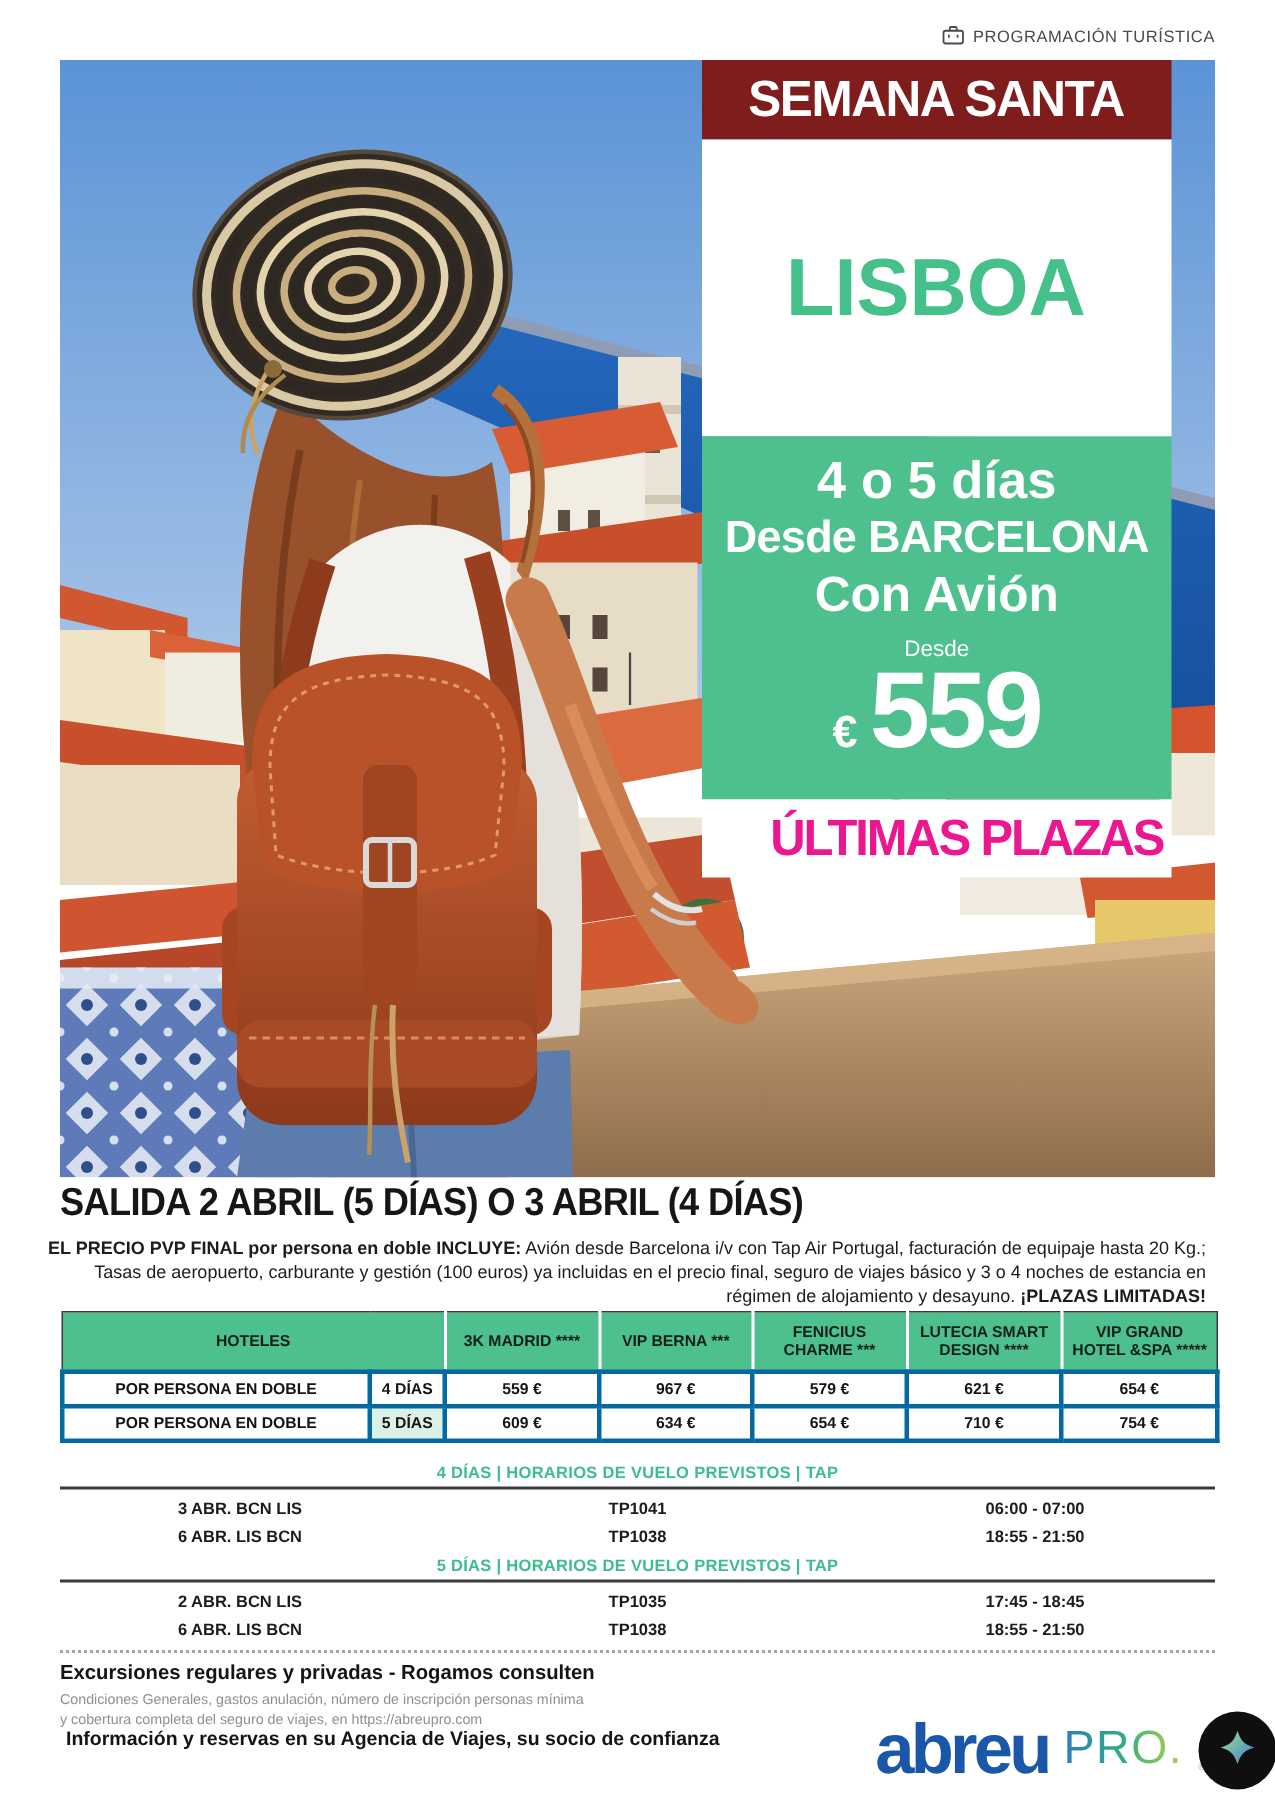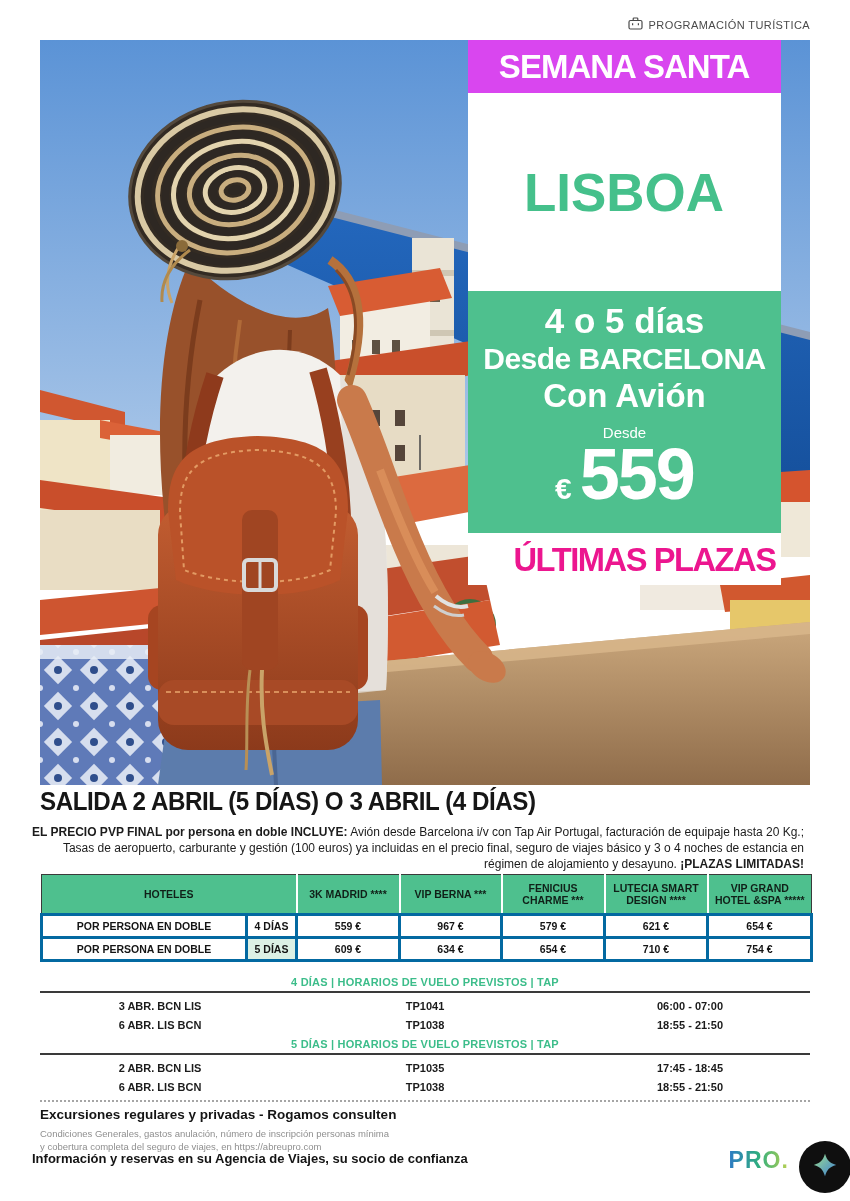--- a/index.html
+++ b/index.html
@@ -8,21 +8,21 @@
 
   
   .prog-tag{position:absolute;top:17px;right:40px;display:flex;align-items:center;gap:6px;
             color:#4a4a4a;font-size:11px;letter-spacing:.4px;}
 
   
   .photo{position:absolute;left:40px;top:40px;width:770px;height:745px;overflow:hidden;}
 
   
   .panel{position:absolute;left:468px;top:40px;width:313px;}
-  .band-top{height:53px;background:#d946ef;display:flex;align-items:center;justify-content:center;}
+  .band-top{height:53px;background:#7f1d1d;display:flex;align-items:center;justify-content:center;}
   .band-top span{color:#fff;font-size:34px;font-weight:bold;letter-spacing:-1px;transform:scaleX(.97);}
   .sec-lisboa{height:198px;background:#fff;display:flex;align-items:center;justify-content:center;}
   .sec-lisboa span{color:#45C08B;font-size:54px;font-weight:bold;transform:scaleX(.98);}
   .sec-price{height:242px;background:#4EC08E;color:#fff;text-align:center;padding-top:12px;box-sizing:border-box;}
   .l1{font-size:35px;font-weight:bold;line-height:1.05;}
   .l2{font-size:30px;font-weight:bold;line-height:1.25;letter-spacing:-.5px;}
   .l3{font-size:33px;font-weight:bold;line-height:1.15;}
   .desde{font-size:15px;margin-top:9px;line-height:1.2;}
   .price-row{display:flex;align-items:baseline;justify-content:center;gap:8px;margin-top:-2px;}
   .cur{font-size:30px;font-weight:bold;}
@@ -49,24 +49,24 @@
   .flights{position:absolute;left:40px;top:972px;width:770px;}
   .ftitle{text-align:center;color:#3CBD8A;font-size:11px;font-weight:bold;letter-spacing:.2px;margin:4px 0 3px;}
   .frule{border-top:2px solid #3a3a3a;margin:2px 0 3px;}
   .frow{display:grid;grid-template-columns:240px 290px 240px;text-align:center;
         font-size:11px;font-weight:bold;color:#1b1b1b;padding:4px 0 3px;}
   .dotline{position:absolute;left:40px;top:1100px;width:770px;border-top:2px dotted #a5a5a5;}
 
   
   .f-bold1{position:absolute;left:40px;top:1107px;font-size:13.5px;font-weight:bold;color:#141414;}
   .f-small{position:absolute;left:40px;top:1127px;font-size:9.5px;color:#8f8f8f;line-height:1.42;}
-  .f-bold2{position:absolute;left:32px;top:1151px;font-size:13px;font-weight:bold;color:#141414;}
+  .f-bold2{position:absolute;left:44px;top:1151px;font-size:13px;font-weight:bold;color:#141414;}
   .logo{position:absolute;right:46px;top:1112px;display:flex;align-items:flex-end;gap:10px;}
   .logo-abreu{font-size:47px;font-weight:bold;letter-spacing:-2.5px;color:#1A57A8;line-height:.85;}
-  .logo-pro{font-size:23px;font-weight:bold;letter-spacing:1px;padding-bottom:3px;
+  .logo-pro{font-size:31px;font-weight:normal;letter-spacing:1px;padding-bottom:3px;
             background:linear-gradient(90deg,#2E7BC4,#2FAE7E,#BCD24F);
             -webkit-background-clip:text;background-clip:text;color:transparent;margin-top:35px;}
   .logo-reg{font-size:7px;color:#9aa79f;padding-bottom:4px;}
 
   
   .widget{position:absolute;left:799px;top:1141px;width:52px;height:52px;border-radius:50%;
           background:#0f0f0f;display:flex;align-items:center;justify-content:center;cursor:pointer;}
 </style>
 </head>
 <body>
@@ -328,20 +328,21 @@
   <div class="dotline"></div>
 
   <div class="f-bold1">Excursiones regulares y privadas - Rogamos consulten</div>
   <div class="f-small">
     <span>Condiciones Generales, gastos anulación, número de inscripción personas mínima</span><br>
     <span>y cobertura completa del seguro de viajes, en https://abreupro.com</span>
   </div>
   <div class="f-bold2">Información y reservas en su Agencia de Viajes, su socio de confianza</div>
 
   <div class="logo">
+    <span class="logo-abreu">abreu</span>
     <span class="logo-pro">PRO.</span>
     <span class="logo-reg">®</span>
   </div>
 
   <div class="widget">
     <span>
       <svg width="28" height="28" viewBox="0 0 30 30">
         <defs>
           <linearGradient id="star" x1="0" y1="0" x2="1" y2="1">
             <stop offset="0" stop-color="#9FE08E"></stop>

